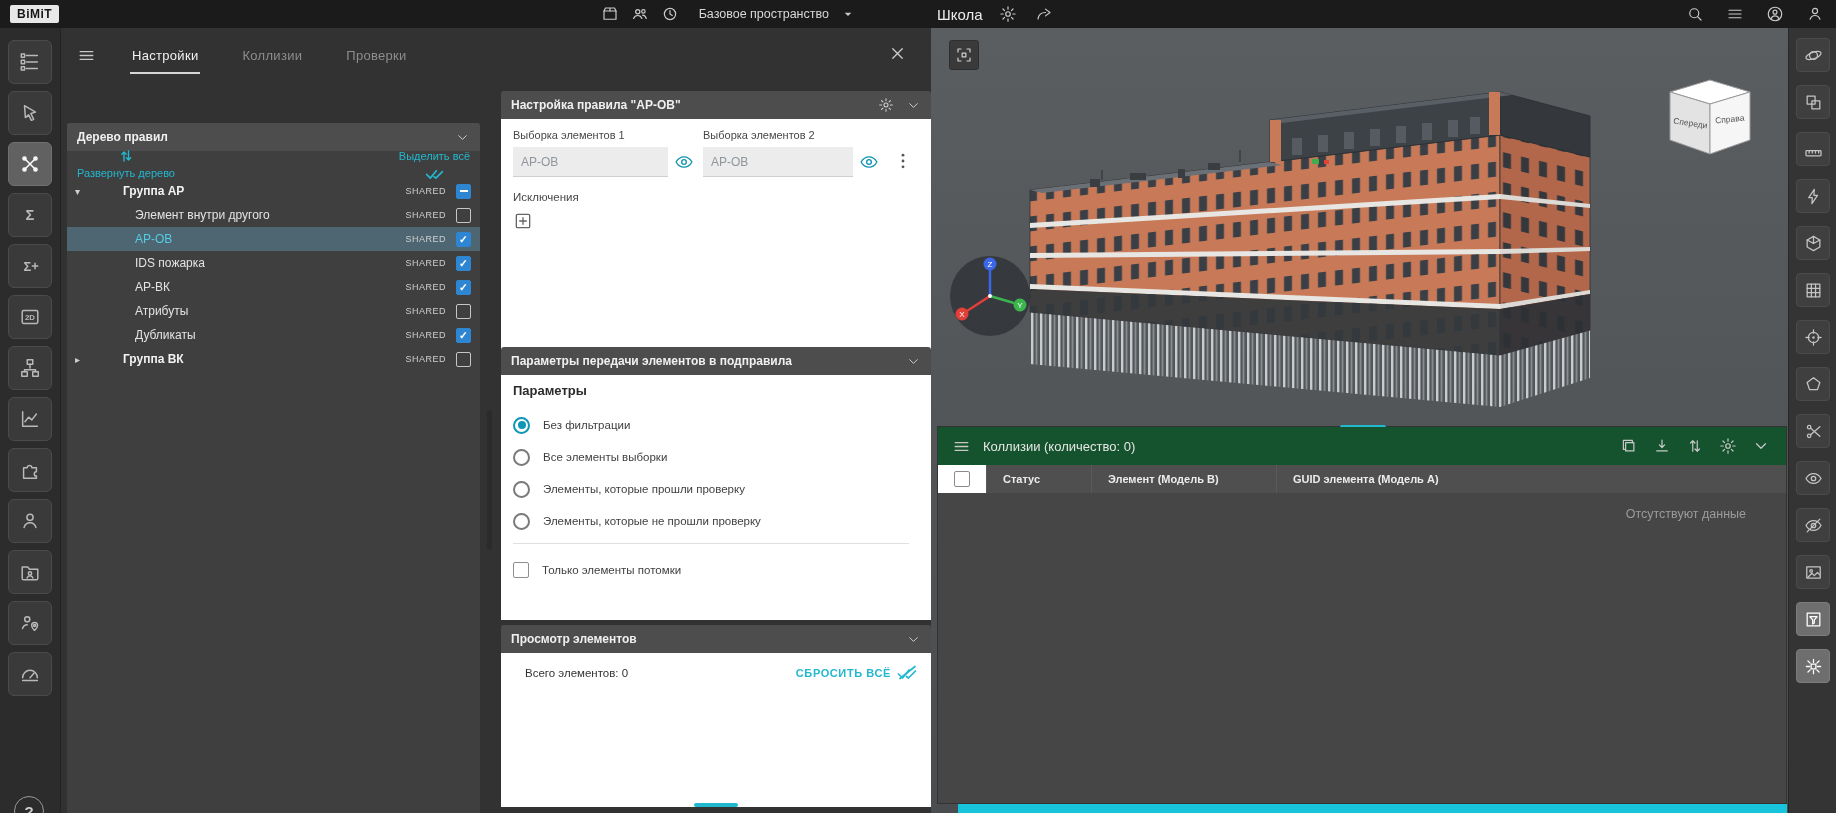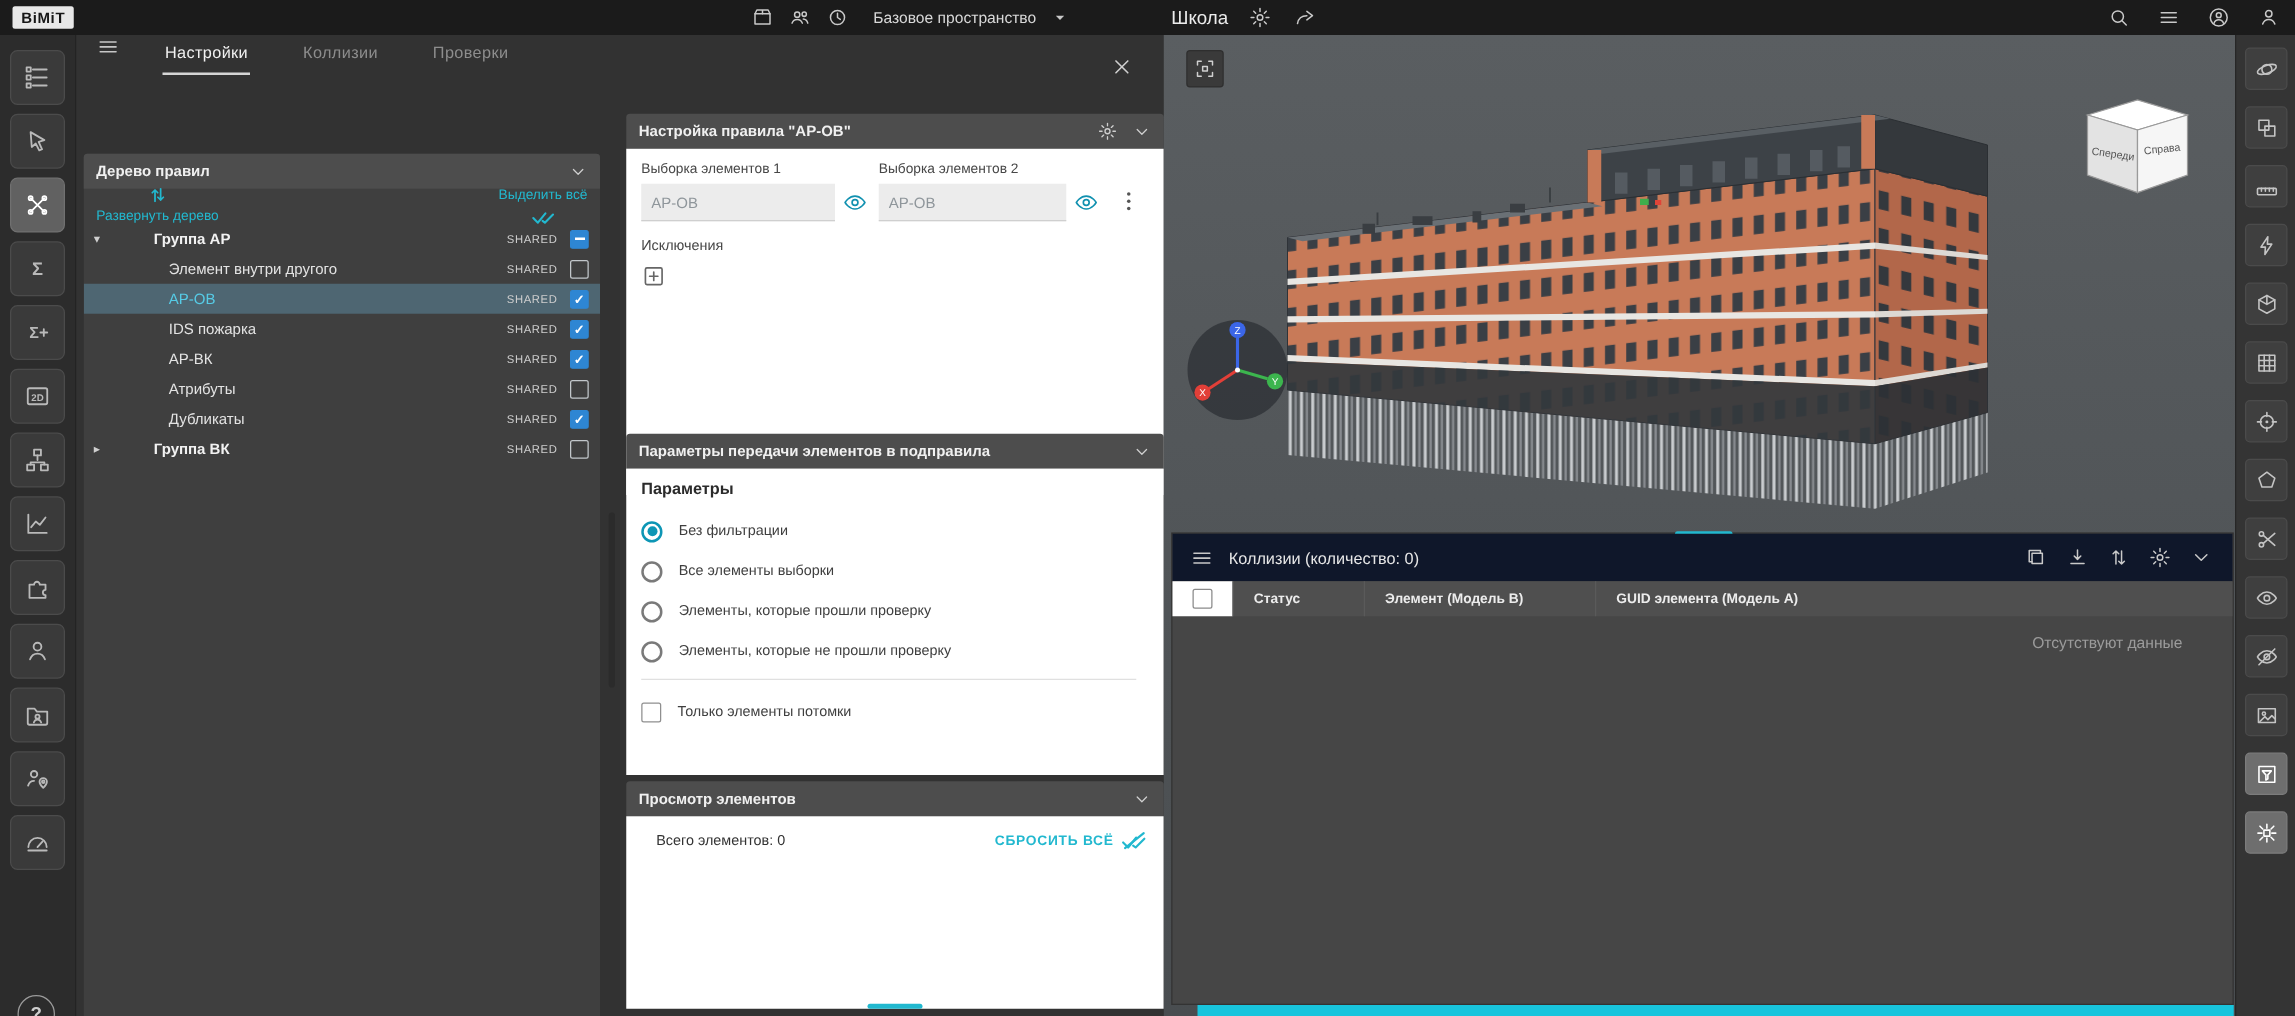--- a/index.html
+++ b/index.html
@@ -24,21 +24,21 @@
   
   #left-rail{left:0;top:28px;width:61px;height:785px;background:#2c2c2c;border-right:1px solid #232323;}
   .rail-btn{position:absolute;left:8px;width:44px;height:44px;border-radius:6px;background:#3a3a3a;
             border:1px solid #4b4b4b;display:flex;align-items:center;justify-content:center;color:#b9b9b9;cursor:pointer;}
   .rail-btn.active{background:#616161;border-color:#707070;color:#fff;}
   #help-btn{left:14px;top:768px;width:30px;height:30px;border-radius:50%;border:1.5px solid #9a9a9a;
             display:flex;align-items:center;justify-content:center;color:#cfcfcf;font-size:15px;font-weight:bold;cursor:pointer;}
 
   
   #panel-wrap{left:61px;top:28px;width:870px;height:785px;background:#323232;}
-  #tabbar{position:absolute;left:0;top:0;width:870px;height:54px;display:flex;align-items:flex-start;}
+  #tabbar{position:absolute;left:0;top:0;width:870px;height:54px;display:flex;align-items:center;}
   #tab-menu{margin-left:16px;color:#c7c7c7;}
   #tabs{display:flex;gap:40px;margin-left:34px;}
   .tab{position:relative;font-size:13px;letter-spacing:.3px;color:#8d8d8d;cursor:pointer;padding:6px 2px;}
   .tab.active{color:#f1f1f1;}
   .tab.active::after{content:"";position:absolute;left:0;right:0;bottom:-5px;height:2px;background:#d5d5d5;}
   #tab-close{position:absolute;right:24px;top:16px;color:#cfcfcf;cursor:pointer;}
 
   
   #tree-panel{position:absolute;left:6px;top:63px;width:413px;height:716px;background:#3f3f3f;border-radius:3px 3px 0 0;margin-top:32px;}
   .sec-head{display:flex;align-items:center;height:28px;background:#4d4d4d;color:#f0f0f0;
@@ -94,21 +94,21 @@
 
   
   #right-rail{left:1788px;top:28px;width:48px;height:785px;background:#343434;border-left:1px solid #272727;}
   .rrail-btn{position:absolute;left:7px;width:34px;height:34px;border-radius:4px;background:#3f3f3f;border:1px solid #4b4b4b;
              display:flex;align-items:center;justify-content:center;color:#c4c4c4;cursor:pointer;}
   .rrail-btn.active{background:#6e6e6e;border-color:#7c7c7c;color:#fff;}
 
   
   #collisions{left:937px;top:426px;width:850px;height:378px;background:#464646;border:1px solid #333;}
   #col-drag{position:absolute;left:402px;top:-2px;width:46px;height:4px;border-radius:2px;background:var(--accent);}
-  #col-head{position:absolute;left:0;top:0;width:100%;height:38px;background:#0f172a;display:flex;align-items:center;}
+  #col-head{position:absolute;left:0;top:0;width:100%;height:38px;background:#14532d;display:flex;align-items:center;}
   #col-title{font-size:13px;color:#e6e6e6;margin-left:12px;}
   #col-head-icons{margin-left:auto;display:flex;align-items:center;gap:15px;margin-right:16px;color:#c9c9c9;}
   #col-thead{position:absolute;left:0;top:38px;width:100%;height:28px;display:flex;background:#4f4f4f;}
   .th{display:flex;align-items:center;padding-left:16px;font-size:11px;font-weight:bold;color:#ececec;}
   #th-cbx{width:48px;background:#ffffff;display:flex;align-items:center;justify-content:center;padding:0;}
   .th-sep{border-left:1px solid #5a5a5a;}
   #col-empty{position:absolute;right:40px;top:80px;font-size:12.5px;color:#9b9b9b;}
   #progressbar{left:958px;top:804px;width:829px;height:9px;background:var(--progress);}
 </style>
 </head>

